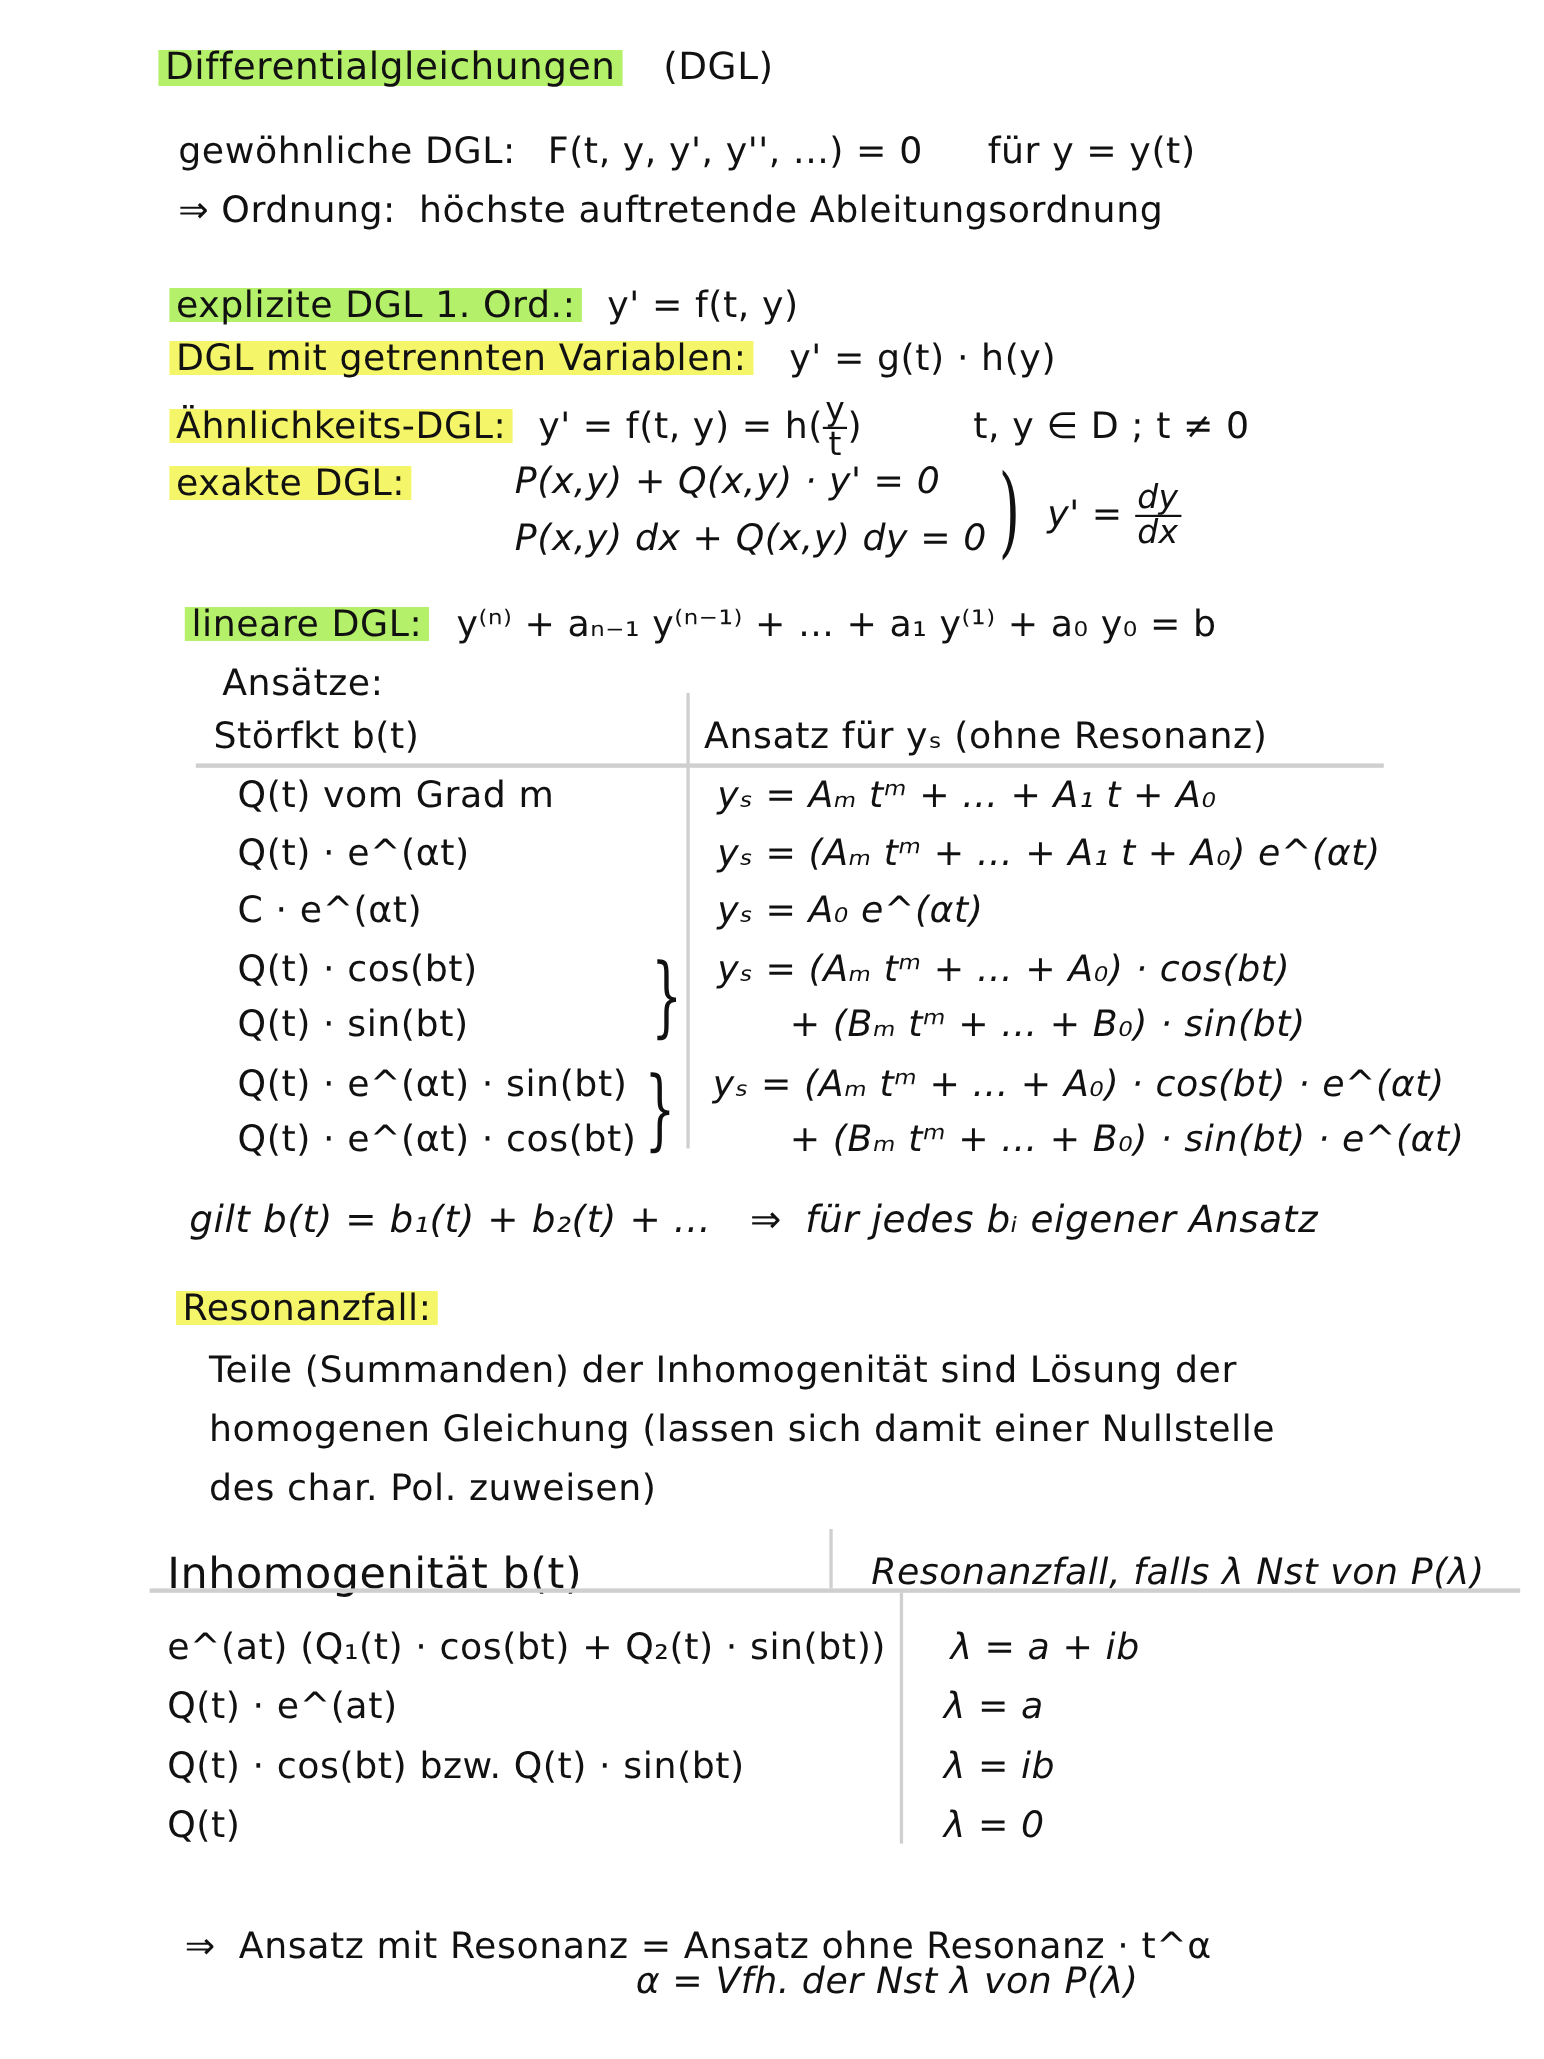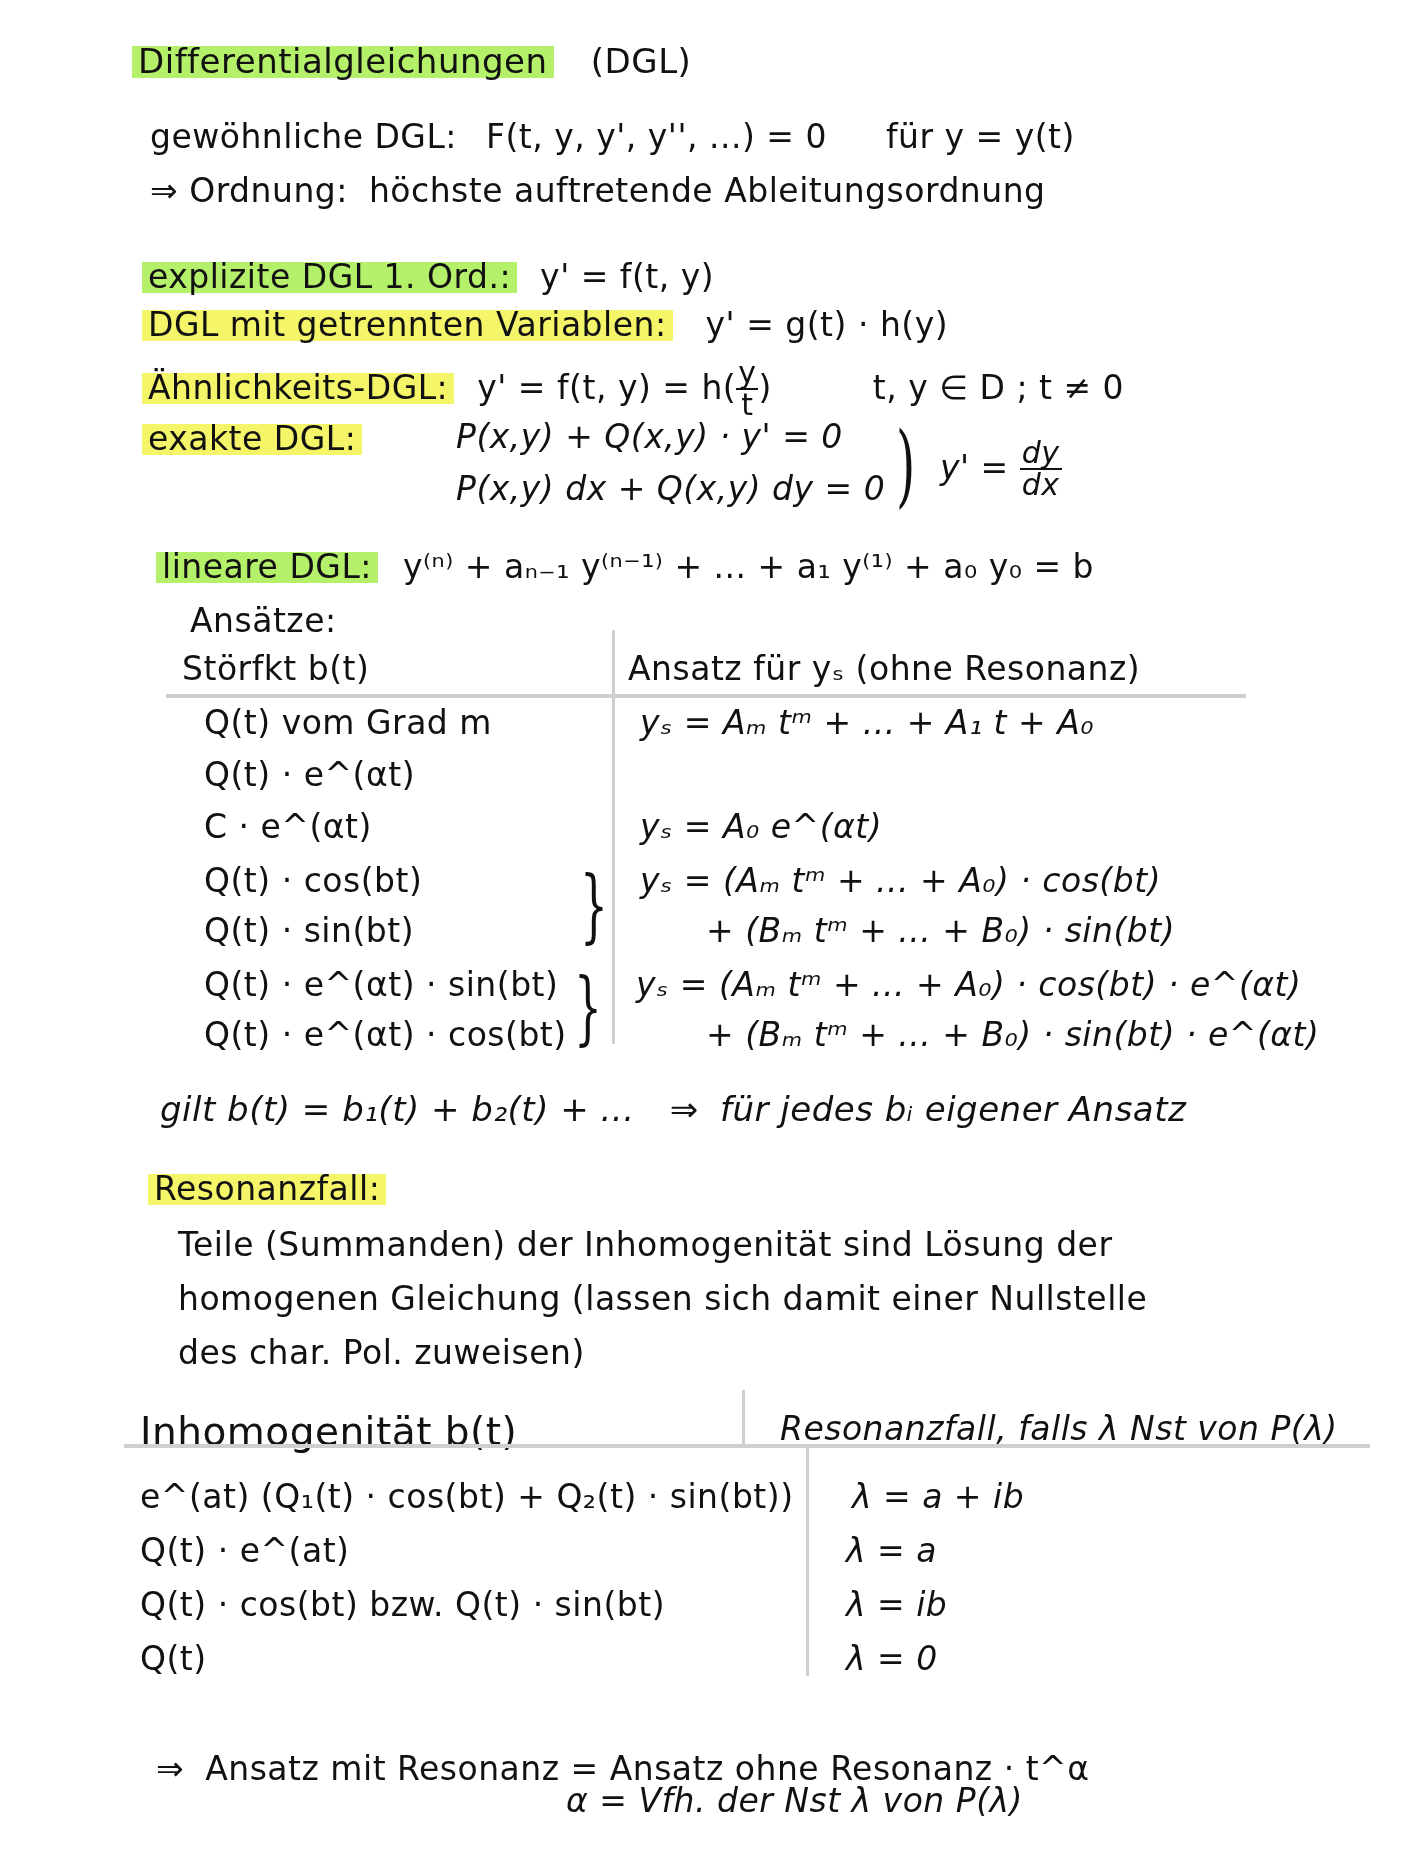--- a/index.html
+++ b/index.html
@@ -1,20 +1,20 @@
 <!DOCTYPE html>
 <html><head>
 <meta charset="utf-8">
 <style>
   html, body { margin: 0; padding: 0; background: #ffffff; }
   body {
     width: 1404px; height: 1872px; position: relative; overflow: hidden;
     font-family: "DejaVu Sans", sans-serif; color: #111111;
   }
-  .page { position: absolute; left: 0; top: 0; width: 1373px; height: 1872px; }
+  .page { position: absolute; left: 12px; top: 0; width: 1373px; height: 1872px; }
   .hw { position: absolute; white-space: nowrap; font-family: "DejaVu Sans", sans-serif; font-size: 33px; line-height: 1.15; letter-spacing: 0.5px; }
   .hw.it { font-style: italic; }
   .hl-green { background: linear-gradient(180deg, rgba(181,240,106,0) 12%, #b5f06a 12%, #b5f06a 92%, rgba(181,240,106,0) 92%); padding: 0 6px; border-radius: 4px; }
   .hl-yellow { background: linear-gradient(180deg, rgba(245,245,106,0) 12%, #f5f56a 12%, #f5f56a 92%, rgba(245,245,106,0) 92%); padding: 0 6px; border-radius: 4px; }
   .rule { position: absolute; background: #cfcfcf; }
   .brace { position: absolute; font-family: "DejaVu Serif", serif; font-size: 64px; line-height: 1; transform: scaleX(0.55); transform-origin: left center; }
   .frac { display: inline-block; text-align: center; vertical-align: middle; font-size: 30px; line-height: 1; }
   .frac .num { display: block; border-bottom: 2px solid #111; padding: 0 2px; }
   .frac .den { display: block; padding: 0 2px; }
 </style>
@@ -71,20 +71,21 @@
 
   <div class="hw" style="left:182px; top:650px;text-align:right;">Störfkt b(t)</div>
   <div class="hw" style="left:628px; top:650px;">Ansatz für yₛ (ohne Resonanz)</div>
   <div class="rule" style="left:166px; top:694px; width:1080px; height:4px;"></div>
   <div class="rule" style="left:612px; top:630px; width:3px; height:414px;"></div>
 
   <div class="hw" style="left:204px; top:704px;">Q(t) vom Grad m</div>
   <div class="hw it" style="left:640px; top:704px;">yₛ = Aₘ tᵐ + ... + A₁ t + A₀</div>
 
   <div class="hw" style="left:204px; top:756px;">Q(t) · e^(αt)</div>
+  <div class="hw it" style="left:640px; top:756px;">yₛ = (Aₘ tᵐ + ... + A₁ t + A₀) e^(αt)</div>
 
   <div class="hw" style="left:204px; top:808px;">C · e^(αt)</div>
   <div class="hw it" style="left:640px; top:808px;">yₛ = A₀ e^(αt)</div>
 
   <div class="hw" style="left:204px; top:862px;">Q(t) · cos(bt)</div>
   <div class="hw" style="left:204px; top:912px;">Q(t) · sin(bt)</div>
   <div class="brace" style="left:580px; top:866px; font-size:80px;">}</div>
   <div class="hw it" style="left:640px; top:862px;">yₛ = (Aₘ tᵐ + ... + A₀) · cos(bt)</div>
   <div class="hw it" style="left:706px; top:912px;">+ (Bₘ tᵐ + ... + B₀) · sin(bt)</div>
 

